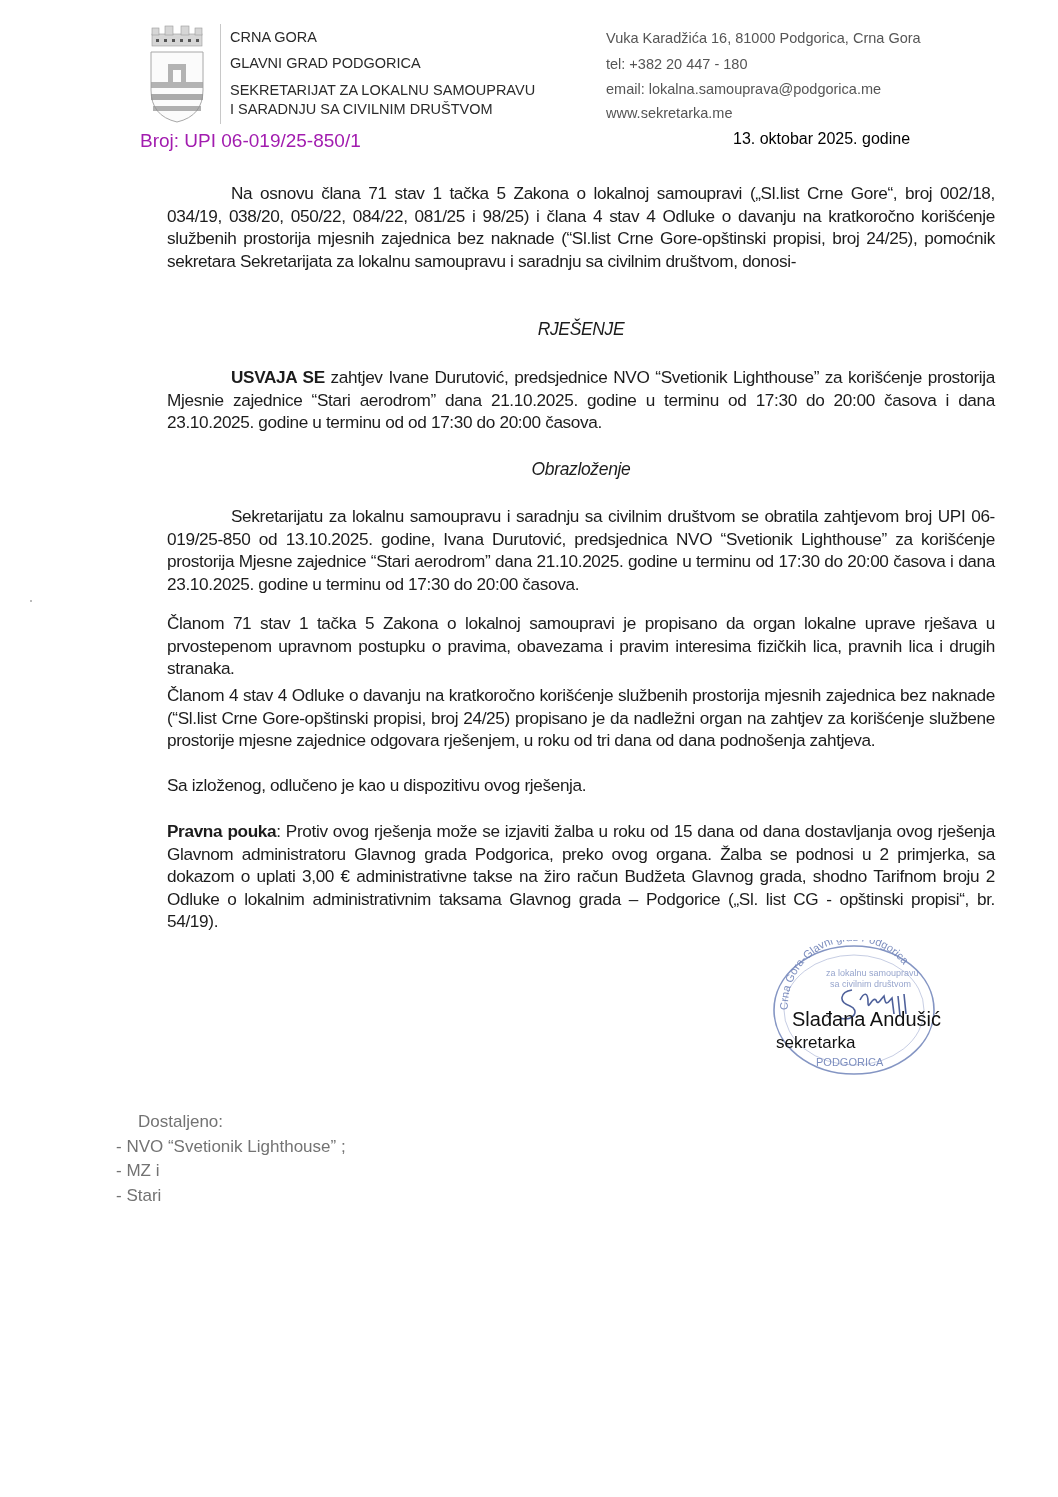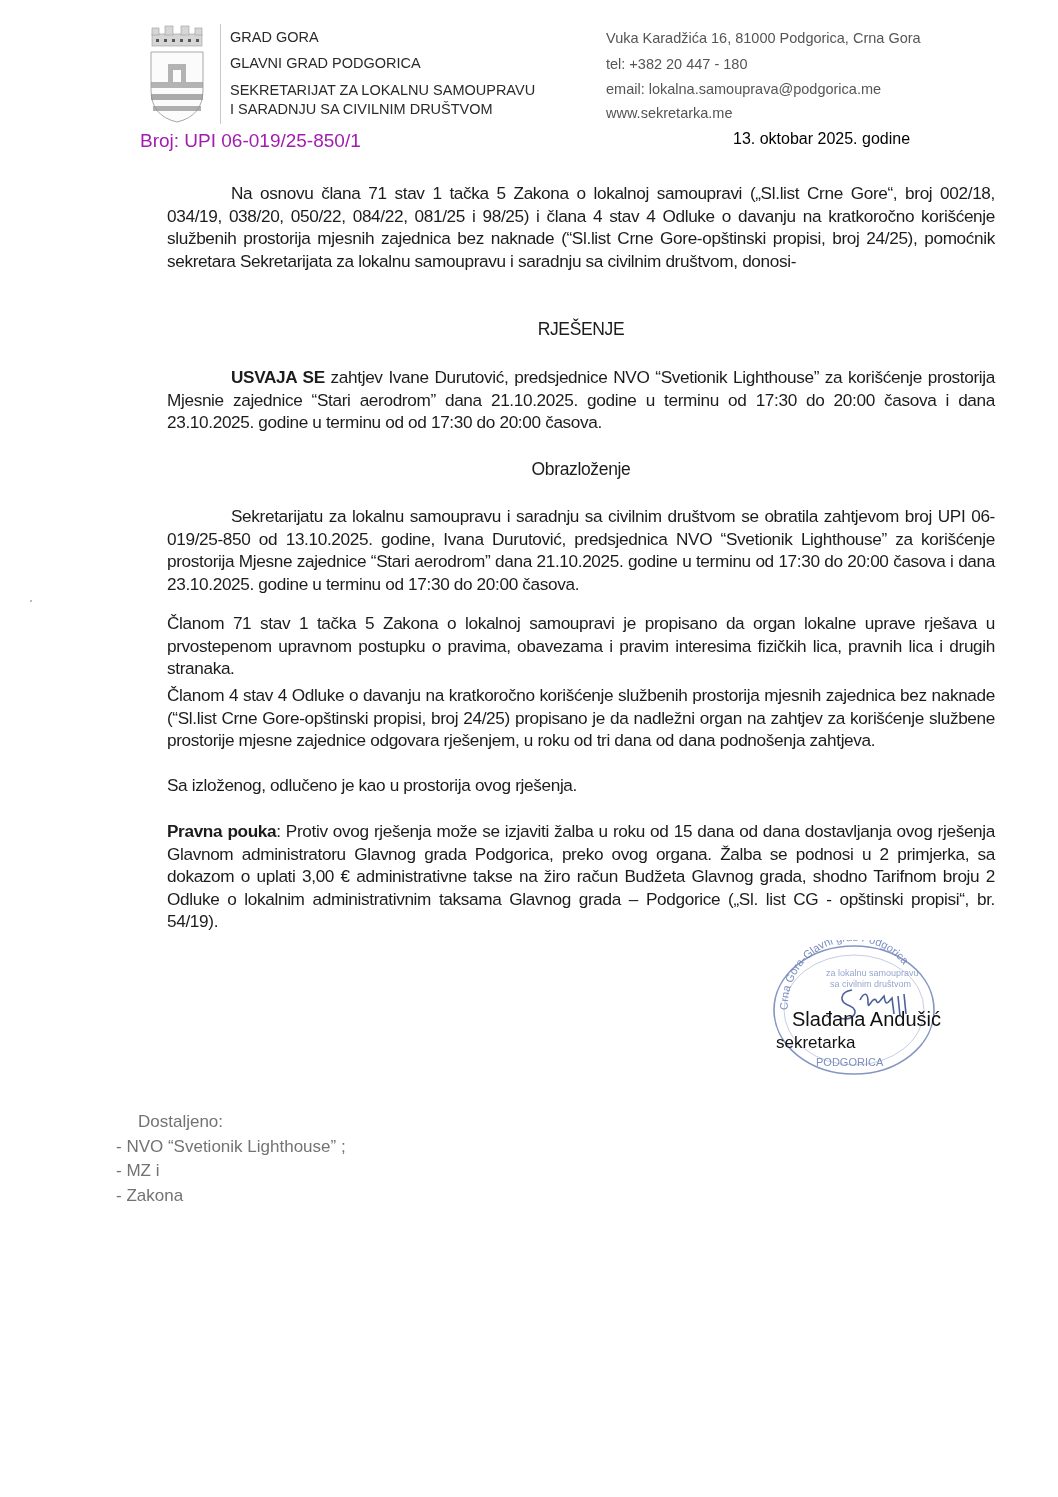--- a/index.html
+++ b/index.html
@@ -24,21 +24,21 @@
       left: 139px; width: 828px;
       font-family: "Liberation Sans Narrow", "Liberation Sans", sans-serif;
       font-size: 17.2px; line-height: 22.5px; color: #1c1c1c;
       text-align: justify; letter-spacing: -0.35px; margin-left: 28px;
     }
     .txt p { margin: 0; }
     .indent { text-indent: 64px; }
     .center { text-align: center; }
     .last-left { text-align-last: left; }
     b { font-weight: bold; }
-    .h { font-size: 17.5px; }
+    .h { font-size: 17.5px; font-style: italic; }
 
     .p1 { top: 182px; }
     .h1 { top: 318px; }
     .p2 { top: 366px; }
     .h2 { top: 458px; }
     .p3 { top: 505px; }
     .p4 { top: 612px; }
     .p5 { top: 684px; }
     .p6 { top: 774px; }
     .p7 { top: 820px; }
@@ -79,21 +79,21 @@
 
     <path d="M5 58 H22 V40 H40 V58 H57 V64 H5 Z" fill="#9b9b9b" opacity="0.75"></path>
     <path d="M27 46 H35 V58 H27 Z" fill="#fbfbfb"></path>
     <rect x="5" y="70" width="52" height="6" fill="#8f8f8f" opacity="0.75"></rect>
     <rect x="7" y="82" width="48" height="5" fill="#8f8f8f" opacity="0.7"></rect>
   </svg>
 </div>
 <div class="abs vline"></div>
 
 <div class="abs hdr-left">
-  <span class="l" style="top:0px">GRAD GORA</span>
+  <span class="l" style="top:0px">CRNA GORA</span>
   <span class="l" style="top:26px">GLAVNI GRAD PODGORICA</span>
   <span class="l" style="top:53px">SEKRETARIJAT ZA LOKALNU SAMOUPRAVU</span>
   <span class="l" style="top:72px">I SARADNJU SA CIVILNIM DRUŠTVOM</span>
 </div>
 
 <div class="abs hdr-right">
   <span class="l" style="top:0px">Vuka Karadžića 16, 81000 Podgorica, Crna Gora</span>
   <span class="l" style="top:26px">tel: +382 20 447 - 180</span>
   <span class="l" style="top:51px">email: lokalna.samouprava@podgorica.me</span>
   <span class="l" style="top:75px">www.sekretarka.me</span>
@@ -119,21 +119,21 @@
 <div class="abs txt p3">
   <p class="indent last-left">Sekretarijatu za lokalnu samoupravu i saradnju sa civilnim društvom se obratila zahtjevom broj UPI  06-019/25-850 od 13.10.2025. godine,  Ivana Durutović, predsjednica NVO “Svetionik Lighthouse” za korišćenje  prostorija Mjesne zajednice “Stari aerodrom” dana 21.10.2025. godine u terminu od 17:30 do 20:00 časova i  dana 23.10.2025. godine u terminu od  17:30 do 20:00 časova.</p>
 </div>
 <div class="abs txt p4">
   <p class="last-left">Članom 71 stav 1 tačka 5  Zakona o lokalnoj samoupravi je propisano da organ lokalne uprave rješava u prvostepenom upravnom postupku o pravima, obavezama i pravim interesima fizičkih lica, pravnih lica i drugih stranaka.</p>
 </div>
 <div class="abs txt p5">
   <p class="last-left">Članom 4 stav 4 Odluke o davanju na kratkoročno korišćenje službenih prostorija mjesnih zajednica bez naknade (“Sl.list Crne Gore-opštinski propisi, broj 24/25) propisano je da nadležni organ na zahtjev za korišćenje službene prostorije mjesne zajednice odgovara rješenjem, u roku od tri dana od dana podnošenja zahtjeva.</p>
 </div>
 <div class="abs txt p6">
-  <p class="last-left">Sa izloženog, odlučeno je kao u prostorija ovog rješenja.</p>
+  <p class="last-left">Sa izloženog, odlučeno je kao u dispozitivu ovog rješenja.</p>
 </div>
 
 <div class="abs txt p7">
   <p class="last-left"><b>Pravna pouka</b><span>: Protiv ovog rješenja može se izjaviti žalba u roku od 15 dana od dana dostavljanja ovog rješenja Glavnom administratoru Glavnog grada Podgorica, preko ovog organa. Žalba se podnosi u 2 primjerka, sa dokazom o uplati 3,00 € administrativne takse na žiro račun Budžeta Glavnog grada, shodno Tarifnom broju 2 Odluke o lokalnim administrativnim taksama Glavnog grada – Podgorice („Sl. list CG - opštinski propisi“, br. 54/19).</span></p>
 </div>
 
 <div class="abs stamp">
   <svg width="170" height="135" viewBox="0 0 170 135">
     <defs>
       <path id="arc" d="M20 70 A62 62 0 0 1 150 62"></path>
@@ -150,16 +150,16 @@
     <path d="M84 50 C72 52 70 62 82 66 C92 70 86 82 72 78 M92 60 C96 52 100 52 100 62 C100 72 104 56 108 60 C110 66 112 60 116 56 C118 68 120 62 124 58 L126 74 M130 56 L132 76 M136 54 L138 74" fill="none" stroke="#3b4f8f" stroke-width="1.6" opacity="0.9"></path>
   </svg>
 </div>
 <div class="abs signame">Slađana Andušić</div>
 <div class="abs sigrole">sekretarka</div>
 
 <div class="abs dist">
   <div class="indent2">Dostaljeno:</div>
   <div>- NVO “Svetionik Lighthouse” ;</div>
   <div>- MZ i</div>
-  <div>- Zakona</div>
+  <div>- Stari</div>
 </div>
 
 <div class="abs tick"></div>
 
 </body></html>

